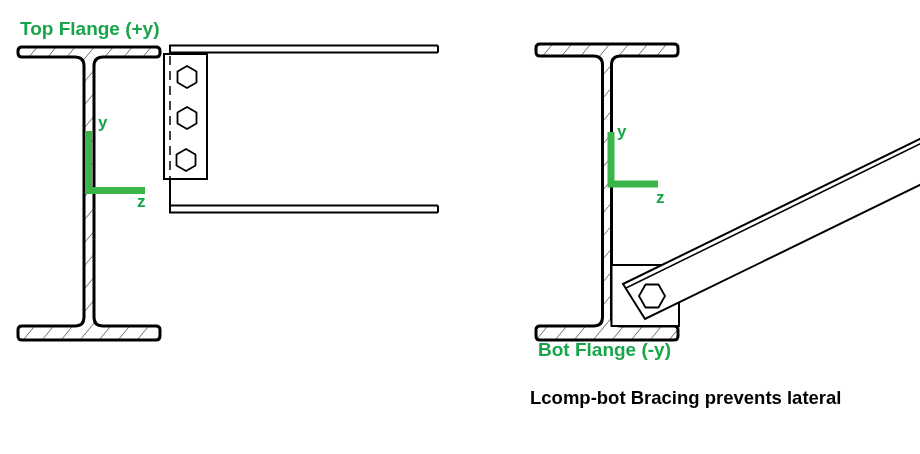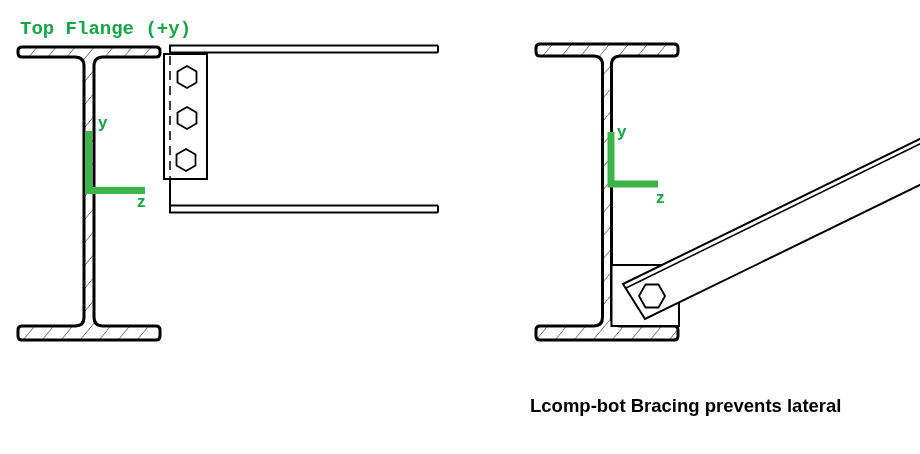--- a/index.html
+++ b/index.html
@@ -88,27 +88,28 @@
 
       <polygon class="brace" points="623,284 924,137 924,183 645,319"></polygon>
       <line class="brace-inner" x1="625" y1="288.5" x2="924" y2="142"></line>
 
       <polygon class="bolt" points="639,296 645.5,284.5 658.5,284.5 665,296 658.5,307.5 645.5,307.5"></polygon>
 
       <path class="axisbar" d="M 611 132 L 611 184 L 658 184"></path>
     </g>
   </svg>
 
-  <div class="green-label" style="left:20px;top:18px;font-family:Liberation Mono, monospace;">Top Flange (+y)</div>
+  <div class="green-label" style="left:20px;top:18px;">Top Flange (+y)</div>
 
   <div class="axis-letter" style="left:98px;top:114px;">y</div>
   <div class="axis-letter" style="left:137px;top:193px;">z</div>
 
   <div class="axis-letter" style="left:617px;top:123px;">y</div>
   <div class="axis-letter" style="left:656px;top:189px;">z</div>
 
+  <div class="green-label" style="left:538px;top:339px;">Bot Flange (-y)</div>
 
 
-  <div class="caption" style="left:530px;top:384px;margin-top:8px;">
+  <div class="caption" style="left:530px;top:384px;">
     <div>Lcomp-bot Bracing prevents lateral</div>
   </div>
 
 </div>
 
 </body></html>

